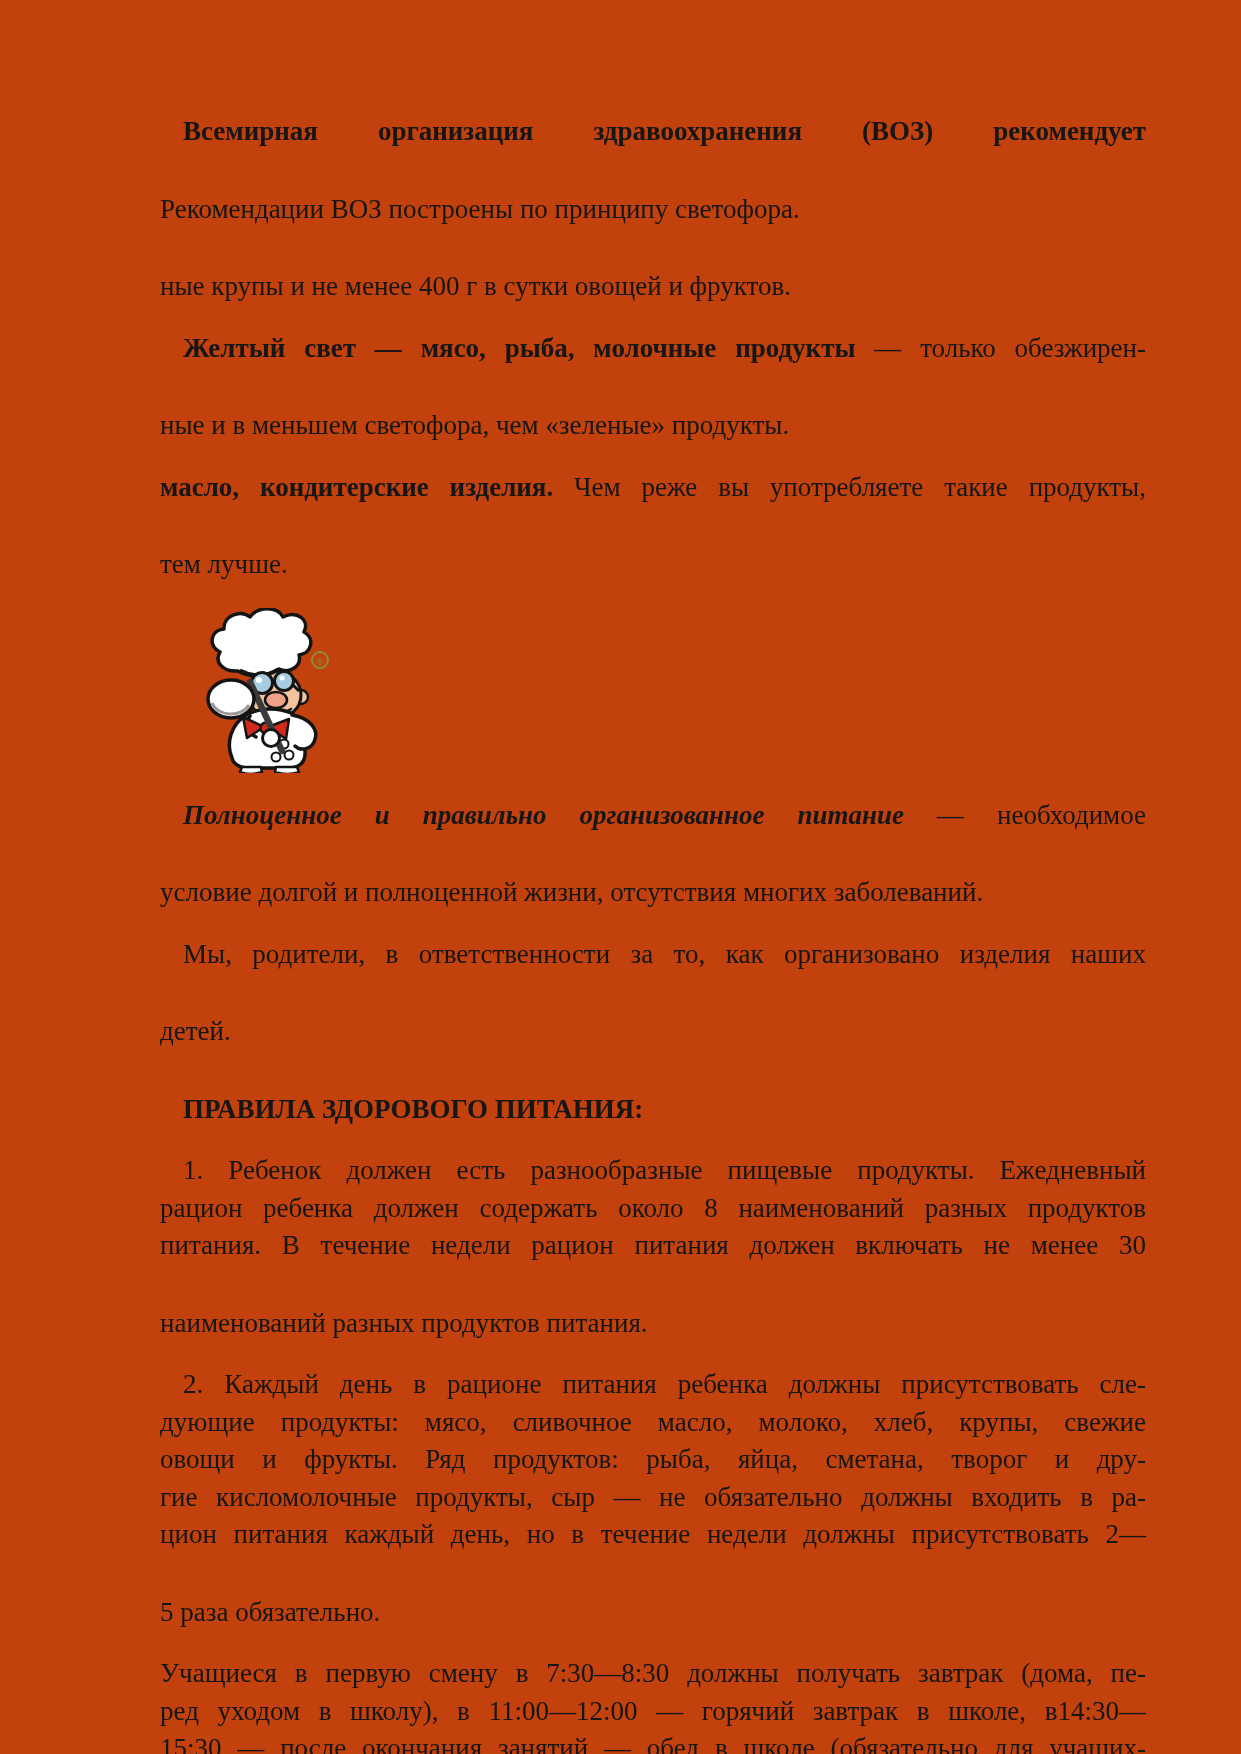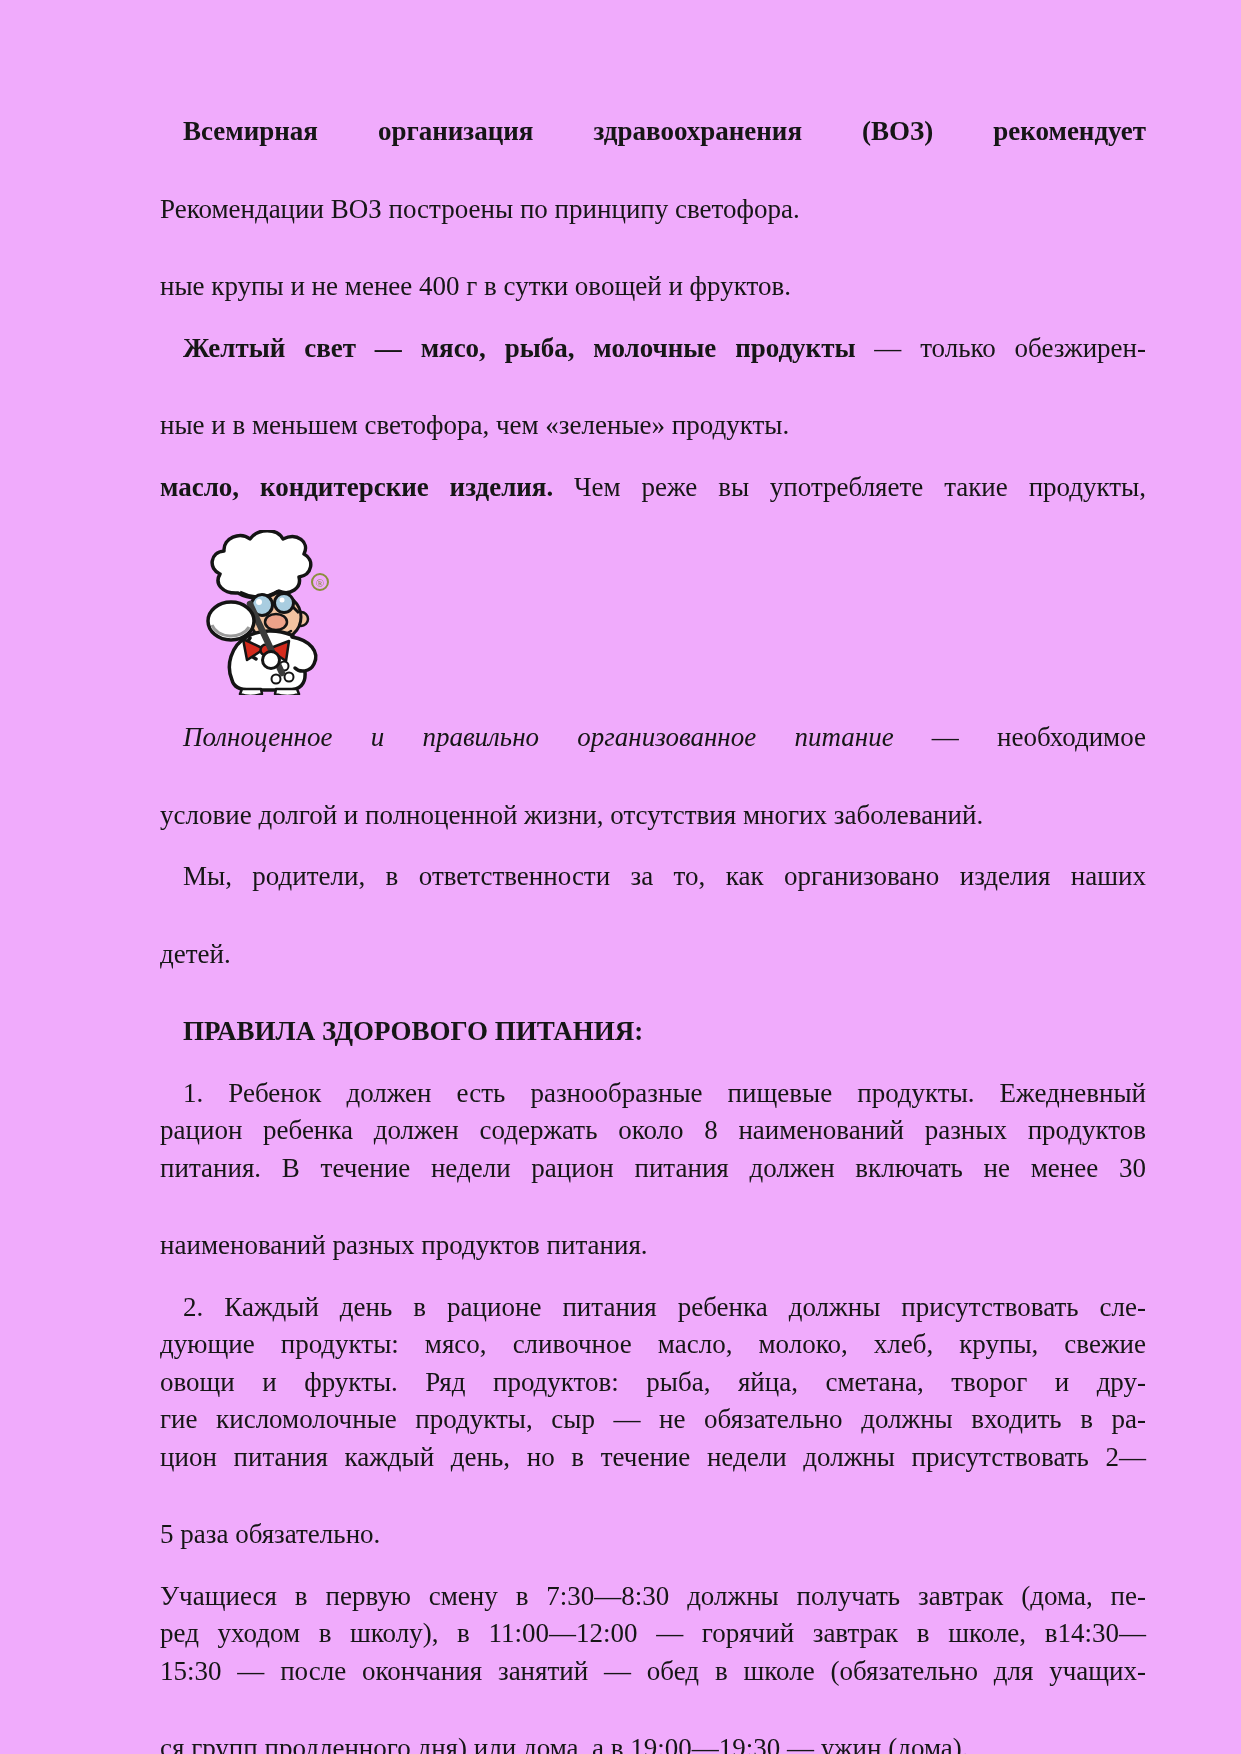--- a/index.html
+++ b/index.html
@@ -1,20 +1,20 @@
 <!DOCTYPE html>
 <html><head>
 <meta charset="utf-8">
 <style>
   html, body { margin: 0; padding: 0; background: #ffffff; }
   .sheet {
     position: relative;
     width: 1241px;
     height: 1754px;
-    background: #f0abfc;
+    background: #c2410c;
     color: #161616;
     font-family: "Liberation Serif", "DejaVu Serif", serif;
     font-size: 27px;
     overflow: hidden;
   }
   .content {
     position: absolute;
     left: 160px;
     top: 113px;
     width: 986px;
@@ -22,21 +22,21 @@
   .para { margin: 0 0 24px 0; }
   .line {
     display: block;
     line-height: 37.5px;
     text-align: justify;
     text-align-last: justify;
   }
   .line.last { text-align-last: left; margin-top: 40px; }
   .line.ind { text-indent: 23px; }
   .b  { font-weight: bold; }
-  .bi { font-weight: normal; font-style: italic; margin-top: 44px; }
+  .bi { font-weight: bold; font-style: italic; margin-top: 44px; }
   .chef-wrap { margin: 0 0 24px 38px; width: 137px; height: 165px; }
   .chef-svg { display: block; width: 137px; height: 165px; }
 </style>
 </head>
 <body>
 
 <div class="sheet">
   <main class="content">
 
     <p class="para">
@@ -48,20 +48,21 @@
       <span class="line last"><span>ные крупы и не менее 400 г в сутки овощей и фруктов.</span></span>
     </p>
 
     <p class="para">
       <span class="line ind"><span class="b">Желтый свет — мясо, рыба, молочные продукты</span><span> — только обезжирен-</span></span>
       <span class="line last"><span>ные и в меньшем светофора, чем «зеленые» продукты.</span></span>
     </p>
 
     <p class="para">
       <span class="line"><span class="b">масло, кондитерские изделия.</span><span> Чем реже&nbsp;вы употребляете такие продукты,</span></span>
+      <span class="line last"><span>тем лучше.</span></span>
     </p>
 
     <div class="chef-wrap">
       <svg class="chef-svg" viewBox="0 0 137 165" xmlns="http://www.w3.org/2000/svg">
 
         <g>
           <circle cx="122" cy="52" r="8" fill="none" stroke-width="2" stroke="#8a8f3c"></circle>
           <text x="122" y="56.5" text-anchor="middle" font-size="11" font-family="Liberation Serif, serif" fill="#8a8f3c">®</text>
         </g>
 

